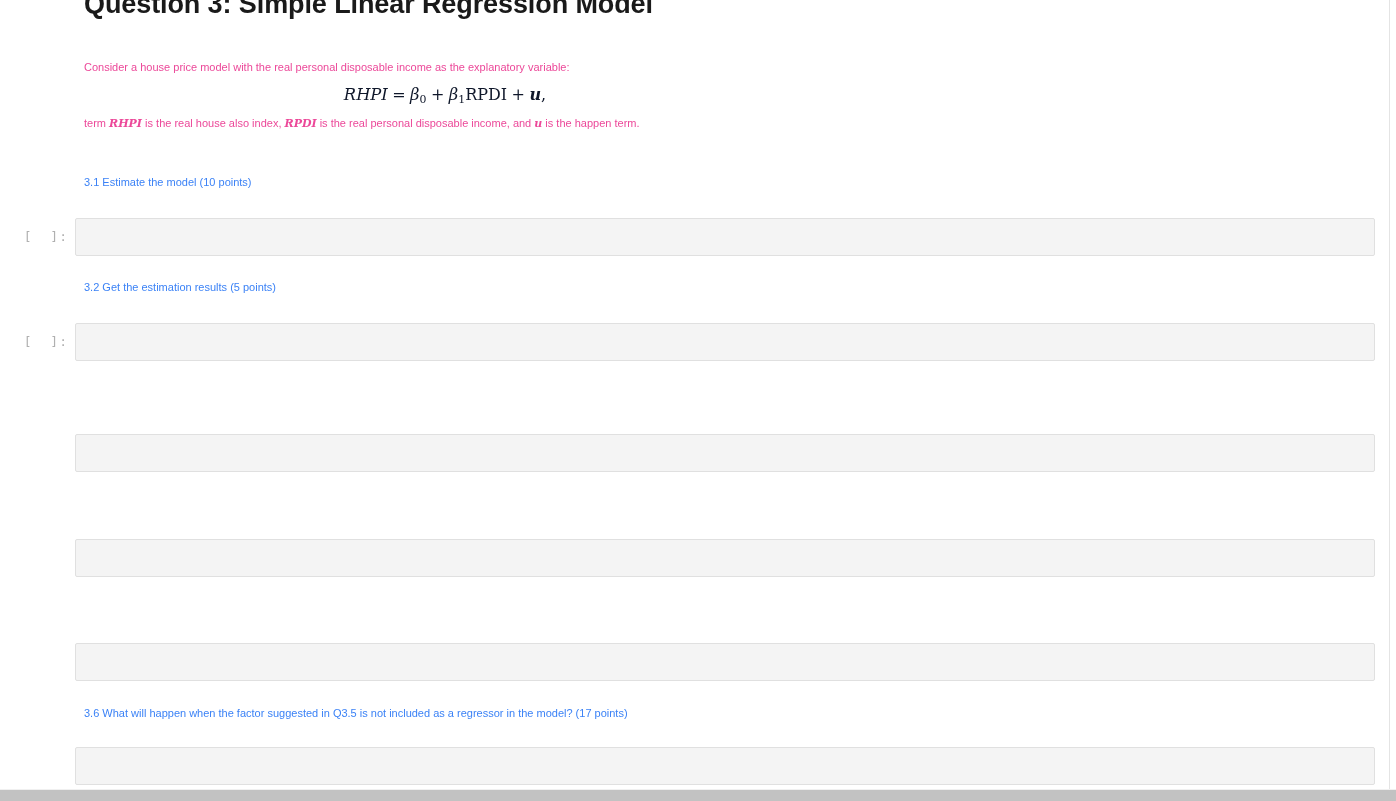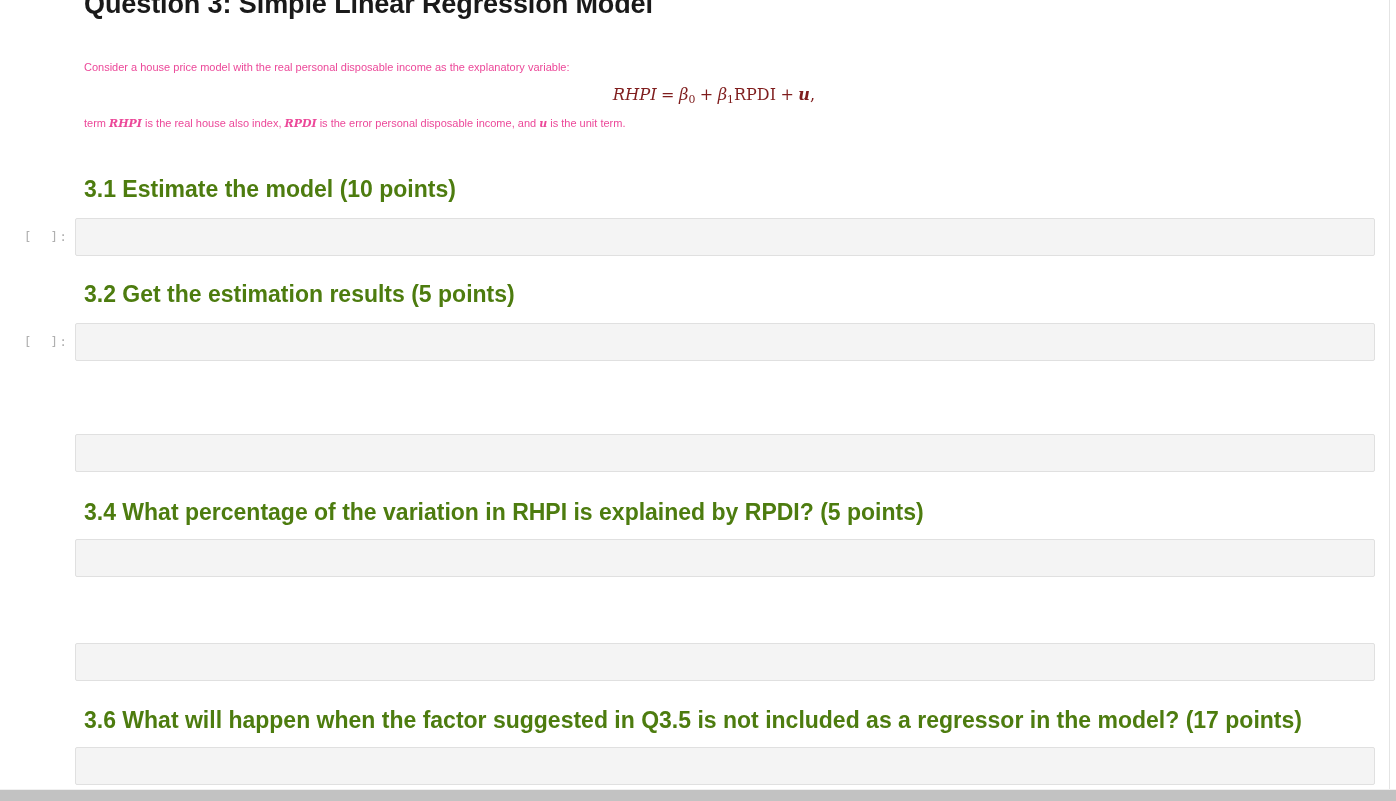--- a/index.html
+++ b/index.html
@@ -64,23 +64,23 @@
     padding-left: 9px;
   }
   .para-1 { top: 58px; }
   .para-2 { top: 114px; }
 
   .eq {
     position: absolute;
     left: 75px;
     top: 85px;
     width: 1300px;
-    text-align: right;
+    text-align: center;
     font-size: 16px;
-    color: #7f1d1d;
+    color: #0f172a;
     padding-right: 560px;
   }
 
   .mathit {
     font-family: "DejaVu Serif", "Liberation Serif", serif;
     font-style: italic;
     font-size: 1.02em;
   }
   .mathup {
     font-family: "DejaVu Serif", "Liberation Serif", serif;
@@ -94,23 +94,23 @@
   sub {
     font-size: 0.68em;
     vertical-align: -0.28em;
   }
 
   
   .sec-head {
     position: absolute;
     left: 84px;
     width: 1290px;
-    font-size: 23px;
-    font-weight: 700;
-    color: #4d7c0f;
+    font-size: 11px;
+    font-weight: 400;
+    color: #3b82f6;
     line-height: 1.3;
     white-space: nowrap;
   }
 
   
   .cell-box {
     position: absolute;
     left: 75px;
     width: 1300px;
     height: 38px;
@@ -164,34 +164,33 @@
       <span class="mathit">RHPI</span>
       <span class="mathup">=</span>
       <span class="mathit">β</span><sub class="mathup">0</sub>
       <span class="mathup">+</span>
       <span class="mathit">β</span><sub class="mathup">1</sub><span class="mathup">RPDI</span>
       <span class="mathup">+</span>
       <span class="mathbf-it">u</span><span class="mathup">,</span>
     </div>
 
     <div class="md para para-2">
-      <span>term </span><span class="mathbf-it">RHPI</span><span> is the real house also index, </span><span class="mathbf-it">RPDI</span><span> is the error personal disposable income, and </span><span class="mathbf-it">u</span><span> is the unit term.</span>
+      <span>term </span><span class="mathbf-it">RHPI</span><span> is the real house also index, </span><span class="mathbf-it">RPDI</span><span> is the real personal disposable income, and </span><span class="mathbf-it">u</span><span> is the happen term.</span>
     </div>
 
     <div class="sec-head" style="top:175px;">3.1 Estimate the model (10 points)</div>
     <div class="prompt" style="top:229px;">[  ]:</div>
     <div class="cell-box" style="top:218px;"></div>
 
     <div class="sec-head" style="top:280px;">3.2 Get the estimation results (5 points)</div>
     <div class="prompt" style="top:334px;">[  ]:</div>
     <div class="cell-box" style="top:323px;"></div>
 
     <div class="cell-box" style="top:434px;"></div>
 
-    <div class="sec-head" style="top:498px;">3.4 What percentage of the variation in RHPI is explained by RPDI? (5 points)</div>
     <div class="cell-box" style="top:539px;"></div>
 
     <div class="cell-box" style="top:643px;"></div>
 
     <div class="sec-head" style="top:706px;">3.6 What will happen when the factor suggested in Q3.5 is not included as a regressor in the model? (17 points)</div>
     <div class="cell-box" style="top:747px;"></div>
 
   </div>
 
   <div class="page-right-edge"></div>

